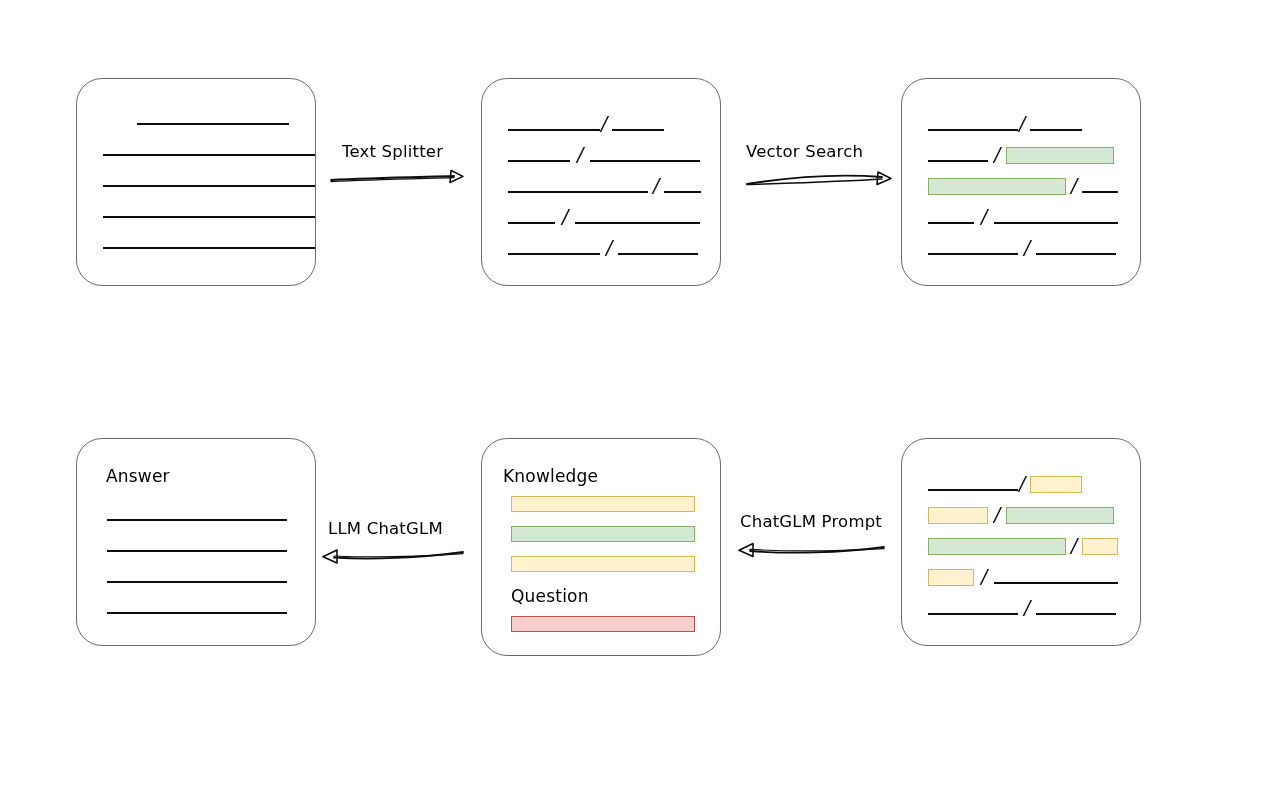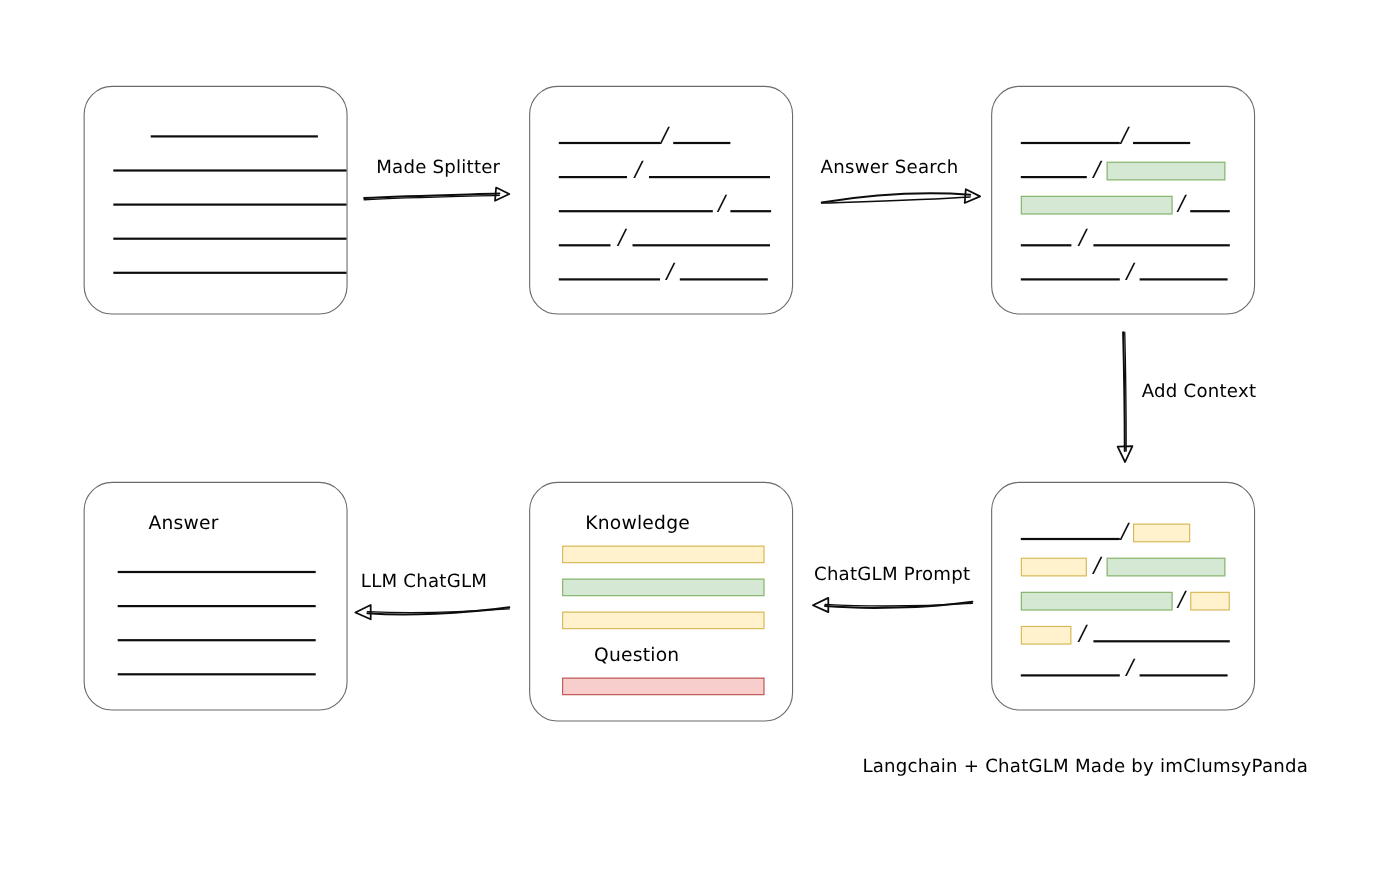--- a/index.html
+++ b/index.html
@@ -71,21 +71,20 @@
   }
 
   
   .box-heading {
     position: absolute;
     font-family: "DejaVu Sans", "Liberation Sans", sans-serif;
     font-size: 17px;
     color: #000000;
     white-space: nowrap;
     letter-spacing: 0.2px;
-    margin-left: 29px;
   }
 
   
   .kq-bar {
     position: absolute;
     box-sizing: border-box;
     height: 16px;
     border-width: 1.4px;
     border-style: solid;
   }
@@ -119,21 +118,21 @@
 
   <div class="doc-box" style="left:76px; top:78px; width:240px; height:208px;">
     <div class="plain-line" style="left:60px; top:44px; width:152px;"></div>
     <div class="plain-line" style="left:26px; top:75px; width:212px;"></div>
     <div class="plain-line" style="left:26px; top:106px; width:212px;"></div>
     <div class="plain-line" style="left:26px; top:137px; width:212px;"></div>
     <div class="plain-line" style="left:26px; top:168px; width:212px;"></div>
   </div>
 
   <div class="arrow-wrap" style="left:330px; top:142px; width:134px; height:50px;">
-    <div class="arrow-label" style="left:12px; top:0px;">Made Splitter</div>
+    <div class="arrow-label" style="left:12px; top:0px;">Text Splitter</div>
     <svg class="arrow-svg" width="134" height="22" style="left:0px; top:26px;">
       <path d="M1,12 C40,10 90,9 124,8" stroke="#0d0d0d" stroke-width="1.8" fill="none" stroke-linecap="round"></path>
       <path d="M1,13.6 C40,11.6 90,10.6 124,9.6" stroke="#0d0d0d" stroke-width="1.2" fill="none" stroke-linecap="round"></path>
       <path d="M121,2.5 L133,8.4 L120,14.5 Z" stroke="#0d0d0d" stroke-width="1.6" fill="none" stroke-linejoin="round"></path>
     </svg>
   </div>
 
   <div class="doc-box" style="left:481px; top:78px; width:240px; height:208px;">
     <div class="row" style="left:26px; top:36px;">
       <span class="seg-line" style="width:92px;"></span>
@@ -156,21 +155,21 @@
       <span class="seg-line" style="width:125px;"></span>
     </div>
     <div class="row" style="left:26px; top:160px;">
       <span class="seg-line" style="width:92px;"></span>
       <span class="slash" style="margin:0 5px;">/</span>
       <span class="seg-line" style="width:80px;"></span>
     </div>
   </div>
 
   <div class="arrow-wrap" style="left:746px; top:142px; width:146px; height:50px;">
-    <div class="arrow-label" style="left:0px; top:0px;">Answer Search</div>
+    <div class="arrow-label" style="left:0px; top:0px;">Vector Search</div>
     <svg class="arrow-svg" width="146" height="24" style="left:0px; top:26px;">
       <path d="M1,16 C45,9 95,6 136,9" stroke="#0d0d0d" stroke-width="1.8" fill="none" stroke-linecap="round"></path>
       <path d="M1,16.6 C48,15 98,13.5 136,11" stroke="#0d0d0d" stroke-width="1.4" fill="none" stroke-linecap="round"></path>
       <path d="M132,4 L145,10.5 L131,16.5 Z" stroke="#0d0d0d" stroke-width="1.6" fill="none" stroke-linejoin="round"></path>
     </svg>
   </div>
 
   <div class="doc-box" style="left:901px; top:78px; width:240px; height:208px;">
     <div class="row" style="left:26px; top:36px;">
       <span class="seg-line" style="width:90px;"></span>
@@ -192,28 +191,20 @@
       <span class="slash" style="margin:0 6px;">/</span>
       <span class="seg-line" style="width:124px;"></span>
     </div>
     <div class="row" style="left:26px; top:160px;">
       <span class="seg-line" style="width:90px;"></span>
       <span class="slash" style="margin:0 5px;">/</span>
       <span class="seg-line" style="width:80px;"></span>
     </div>
   </div>
 
-  <div class="arrow-wrap" style="left:1008px; top:300px; width:180px; height:124px;">
-    <div class="arrow-label" style="left:30px; top:46px;">Add Context</div>
-    <svg class="arrow-svg" width="32" height="122" style="left:2px; top:0px;">
-      <path d="M11,2 C12,40 12.5,78 12.5,110" stroke="#0d0d0d" stroke-width="1.8" fill="none" stroke-linecap="round"></path>
-      <path d="M12.5,2 C13.5,40 13.8,78 13.8,110" stroke="#0d0d0d" stroke-width="1.2" fill="none" stroke-linecap="round"></path>
-      <path d="M6,106 L12.8,120 L19.5,105.5 Z" stroke="#0d0d0d" stroke-width="1.6" fill="none" stroke-linejoin="round"></path>
-    </svg>
-  </div>
 
   <div class="doc-box" style="left:901px; top:438px; width:240px; height:208px;">
     <div class="row" style="left:26px; top:36px;">
       <span class="seg-line" style="width:90px;"></span>
       <span class="slash">/</span>
       <span class="seg-chip chip-yellow" style="width:52px; margin-left:4px;"></span>
     </div>
     <div class="row" style="left:26px; top:67px;">
       <span class="seg-chip chip-yellow" style="width:60px;"></span>
       <span class="slash" style="margin:0 5px;">/</span>
@@ -264,15 +255,14 @@
   </div>
 
   <div class="doc-box" style="left:76px; top:438px; width:240px; height:208px;">
     <div class="box-heading" style="left:29px; top:27px;">Answer</div>
     <div class="plain-line" style="left:30px; top:80px; width:180px;"></div>
     <div class="plain-line" style="left:30px; top:111px; width:180px;"></div>
     <div class="plain-line" style="left:30px; top:142px; width:180px;"></div>
     <div class="plain-line" style="left:30px; top:173px; width:180px;"></div>
   </div>
 
-  <div class="credit" style="left:784px; top:687px;">Langchain + ChatGLM Made by imClumsyPanda</div>
 
 </div>
 
 </body></html>

